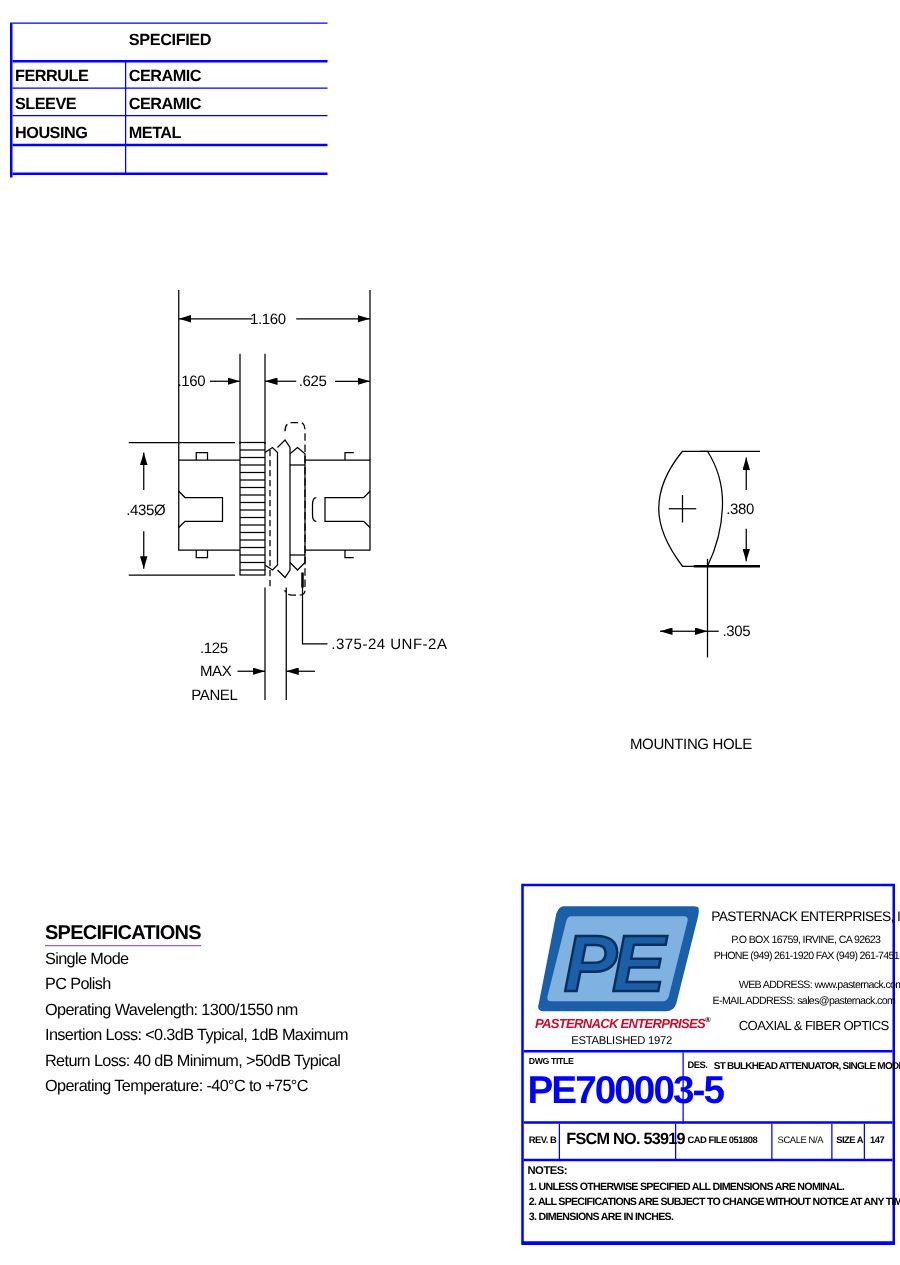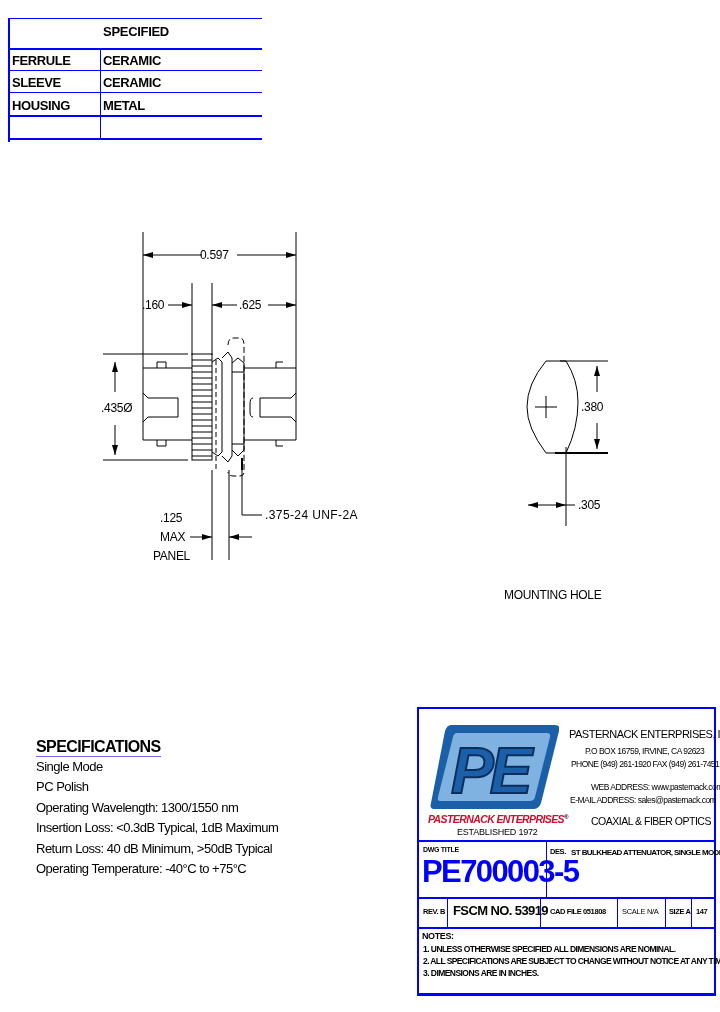--- a/index.html
+++ b/index.html
@@ -131,21 +131,21 @@
     <line x1="555" y1="453" x2="608" y2="453" stroke-width="2"></line>
     <line x1="597" y1="366" x2="597" y2="392" marker-start="url(#arr)"></line>
     <line x1="597" y1="423" x2="597" y2="449" marker-end="url(#arr)"></line>
     <line x1="566" y1="447" x2="566" y2="526"></line>
     <line x1="528" y1="505" x2="548" y2="505" marker-start="url(#arr)"></line>
     <line x1="548" y1="505" x2="566" y2="505" marker-end="url(#arr)"></line>
     <line x1="566" y1="505" x2="575" y2="505"></line>
   </g>
 </svg>
 
-<div class="dim" style="left:200px;top:248px;">0.597</div>
+<div class="dim" style="left:200px;top:248px;">1.160</div>
 <div class="dim" style="left:142px;top:298px;">.160</div>
 <div class="dim" style="left:239px;top:298px;">.625</div>
 <div class="dim" style="left:101px;top:401px;">.435Ø</div>
 <div class="dim" style="left:265px;top:508px;letter-spacing:0.4px;text-align:right;">.375-24 UNF-2A</div>
 <div class="dim" style="left:160px;top:511px;">.125</div>
 <div class="dim" style="left:160px;top:530px;">MAX</div>
 <div class="dim" style="left:153px;top:549px;">PANEL</div>
 <div class="dim" style="left:581px;top:400px;">.380</div>
 <div class="dim" style="left:578px;top:498px;">.305</div>
 <div class="dim" style="left:504px;top:588px;">MOUNTING HOLE</div>

